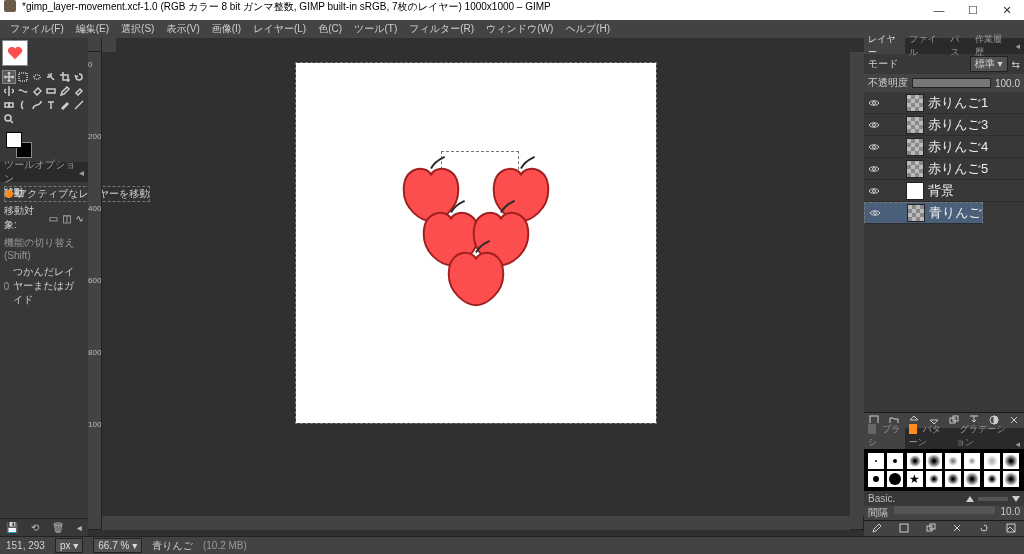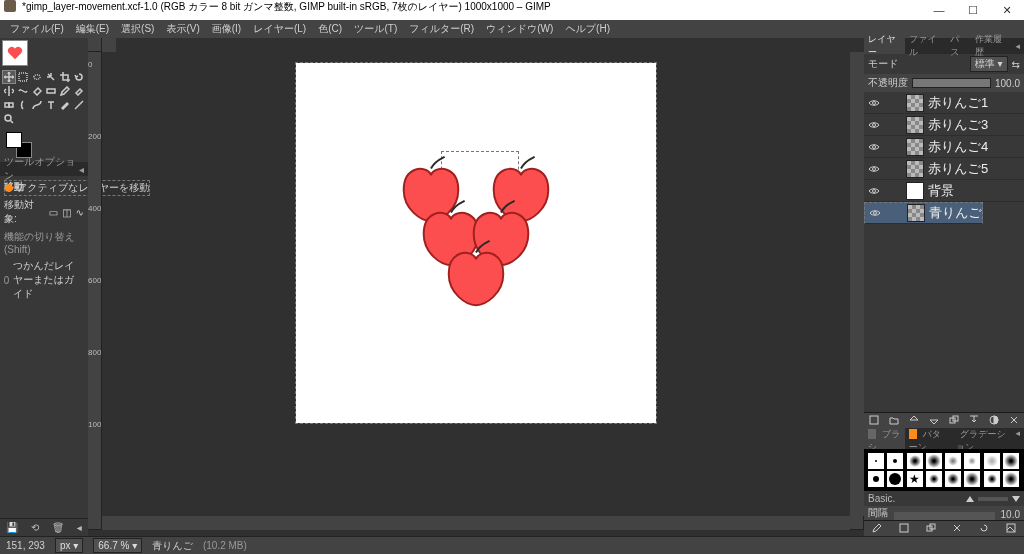--- a/index.html
+++ b/index.html
@@ -39,21 +39,21 @@
   .open-doc .dot svg{width:18px;height:18px}
   .toolbox{display:grid;grid-template-columns:repeat(6,1fr);gap:0;padding:2px;background:var(--bg1)}
   .tool{width:14px;height:14px;display:flex;align-items:center;justify-content:center;color:#ccc}
   .tool.active{background:#5a5a5a;border:1px solid #888}
   .tool svg{width:10px;height:10px;stroke:#ccc;fill:none;stroke-width:1.5}
   .swatches{padding:4px 6px;display:flex;align-items:flex-start}
   .swatches .pair{position:relative;width:26px;height:26px}
   .swatches .fg{position:absolute;left:0;top:0;width:16px;height:16px;background:#fff;border:1px solid #000}
   .swatches .bgc{position:absolute;right:0;bottom:0;width:16px;height:16px;background:#000;border:1px solid #888}
 
-  .dock-header{height:14px;background:var(--bg0);display:flex;align-items:center;padding:0 4px;color:var(--text-dim);font-size:9px}
+  .dock-header{height:20px;background:var(--bg0);display:flex;align-items:center;padding:0 4px;color:var(--text-dim);font-size:9px}
   .dock-header .x{margin-left:auto}
 
   .tool-options{flex:1;padding:4px;color:var(--text);font-size:9px;display:flex;flex-direction:column;gap:4px}
   .tool-options .radio{display:flex;align-items:center;gap:4px}
   .tool-options .radio .r{width:8px;height:8px;border-radius:50%;border:1px solid #888;display:inline-block}
   .tool-options .radio.sel .r{background:var(--accent);border-color:var(--accent)}
   .left-footer{height:18px;display:flex;align-items:center;justify-content:space-around;background:var(--bg1);border-top:1px solid #222}
   .left-footer span{color:#bbb}
 
   
@@ -100,32 +100,32 @@
   .layer-row .eye svg{width:12px;height:12px;stroke:#ccc;fill:none}
   .layer-row .link{width:18px}
   .layer-row .thumb{width:18px;height:18px;margin:0 4px;background:
      repeating-conic-gradient(#888 0 25%, #bbb 0 50%) 0 0/8px 8px;border:1px solid #222}
   .layer-row .thumb.white{background:#fff}
   .layer-row .label{flex:1;color:#eee;font-size:13px;overflow:hidden;text-overflow:ellipsis;white-space:nowrap}
 
   .layer-footer{height:16px;display:flex;align-items:center;justify-content:space-around;background:var(--bg2);border-top:1px solid #1a1a1a}
   .layer-footer svg{width:10px;height:10px;stroke:#ccc;fill:none}
 
-  .brush-tabs{height:21px;display:flex;align-items:flex-start;background:var(--bg0)}
+  .brush-tabs{height:21px;display:flex;align-items:flex-end;background:var(--bg0)}
   .brush-tabs span{padding:0 4px;font-size:9px;color:var(--text-dim)}
   .brush-tabs span.active{background:var(--bg2);color:#ddd}
   .brush-tabs .sq{width:8px;height:8px;background:var(--accent);margin-right:2px}
 
   .brushes{background:#000;padding:4px;display:grid;grid-template-columns:repeat(8,1fr);gap:2px}
   .brush{width:16px;height:16px;background:#fff;display:flex;align-items:center;justify-content:center}
   .brush .c{border-radius:50%;background:#000}
   .brush .soft{border-radius:50%;background:radial-gradient(circle,#000 10%,rgba(0,0,0,0) 70%)}
   .brush .star{color:#000;font-size:12px;line-height:1}
   .brush-label{padding:2px 4px;font-size:9px;color:#bbb;background:var(--bg1)}
-  .brush-footer{height:14px;display:flex;align-items:flex-end;gap:6px;padding:0 4px;background:var(--bg2);font-size:9px;color:#ccc}
+  .brush-footer{height:14px;display:flex;align-items:flex-start;gap:6px;padding:0 4px;background:var(--bg2);font-size:9px;color:#ccc}
   .tri{width:0;height:0;border-left:4px solid transparent;border-right:4px solid transparent;border-bottom:6px solid #ccc;display:inline-block}
 
   .bottom-space{height:6px;background:var(--bg4)}
 </style>
 </head>
 <body>
 
 <div class="titlebar">
   <span class="logo"></span>
   <span>*gimp_layer-movement.xcf-1.0 (RGB カラー 8 bit ガンマ整数, GIMP built-in sRGB, 7枚のレイヤー) 1000x1000 – GIMP</span>

